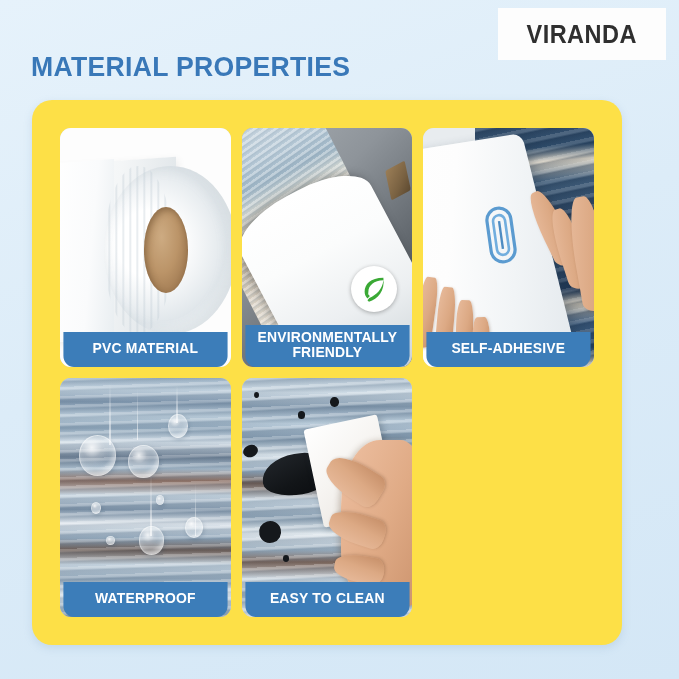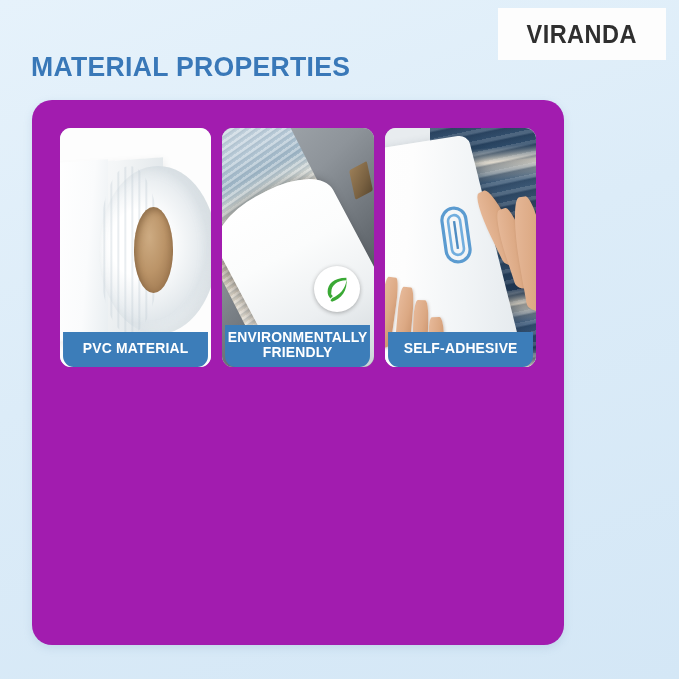--- a/index.html
+++ b/index.html
@@ -33,22 +33,22 @@
   .page-title{
     position:absolute; top:51px; left:31px;
     font-size:28px; font-weight:bold;
     color:#3978b8; letter-spacing:.3px;
     transform:scaleX(.95); transform-origin:left center;
   }
 
   
   .panel{
     position:absolute; left:32px; top:100px;
-    width:532px; height:545px;
-    background:#a21caf;
+    width:590px; height:545px;
+    background:#fde047;
     border-radius:20px;
     box-shadow:0 3px 9px rgba(120,155,185,.22);
     padding:28px;
   }
 
   .grid{
     width:100%; height:100%;
     display:grid;
     grid-template-columns:repeat(3,1fr);
     grid-template-rows:repeat(2,1fr);
@@ -447,17 +447,56 @@
         </div>
         <div class="hand-r">
           <div class="finger" style="left:10%; top:2%;  width:34%; height:60%; transform:rotate(-26deg);"></div>
           <div class="finger" style="left:36%; top:16%; width:34%; height:62%; transform:rotate(-18deg);"></div>
           <div class="finger" style="left:58%; top:8%;  width:44%; height:86%; transform:rotate(-10deg);"></div>
         </div>
       </div>
       <div class="card-label">SELF-ADHESIVE</div>
     </div>
 
-
+    <div class="card">
+      <div class="card-media">
+        <div class="wp-bg"></div>
+        <div class="trail" style="left:29%; top:2%;  height:26%;"></div>
+        <div class="trail" style="left:45%; top:4%;  height:22%;"></div>
+        <div class="trail" style="left:68%; top:3%;  height:16%;"></div>
+        <div class="trail" style="left:53%; top:40%; height:26%;"></div>
+        <div class="trail" style="left:79%; top:44%; height:22%;"></div>
+        <div class="drop" style="left:11%; top:24%; width:22%; height:17%;"></div>
+        <div class="drop" style="left:40%; top:28%; width:18%; height:14%;"></div>
+        <div class="drop" style="left:63%; top:15%; width:12%; height:10%;"></div>
+        <div class="drop" style="left:46%; top:62%; width:15%; height:12%;"></div>
+        <div class="drop" style="left:73%; top:58%; width:11%; height:9%;"></div>
+        <div class="drop" style="left:18%; top:52%; width:6%;  height:5%;"></div>
+        <div class="drop" style="left:27%; top:66%; width:5%;  height:4%;"></div>
+        <div class="drop" style="left:56%; top:49%; width:5%;  height:4%;"></div>
+      </div>
+      <div class="card-label">WATERPROOF</div>
+    </div>
+
+    <div class="card">
+      <div class="card-media">
+        <div class="ec-bg"></div>
+        <div class="stain-big"></div>
+        <div class="stain" style="left:10%; top:60%; width:13%; height:9%; transform:rotate(-16deg);"></div>
+        <div class="stain" style="left:24%; top:74%; width:4%;  height:3%;"></div>
+        <div class="stain" style="left:52%; top:8%;  width:5%;  height:4%;"></div>
+        <div class="stain" style="left:33%; top:14%; width:4%;  height:3%;"></div>
+        <div class="stain" style="left:7%;  top:6%;  width:3%;  height:2.5%;"></div>
+        <div class="stain" style="left:1%;  top:28%; width:9%;  height:5%; transform:rotate(-22deg);"></div>
+        <div class="cloth"></div>
+        <div class="hand-clean">
+          <div class="palm"></div>
+          <div class="finger" style="left:-4%; top:6%;  width:40%; height:36%; transform:rotate(-58deg);"></div>
+          <div class="finger" style="left:2%;  top:36%; width:34%; height:34%; transform:rotate(-72deg);"></div>
+          <div class="finger" style="left:6%;  top:62%; width:30%; height:30%; transform:rotate(-80deg);"></div>
+        </div>
+      </div>
+      <div class="card-label">EASY TO CLEAN</div>
+    </div>
 
 
   </div>
 </div>
 
 </body></html>

